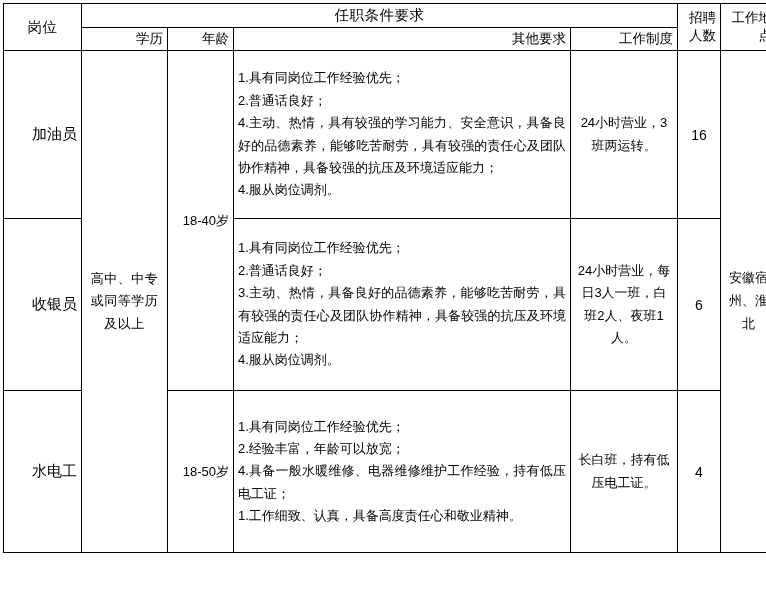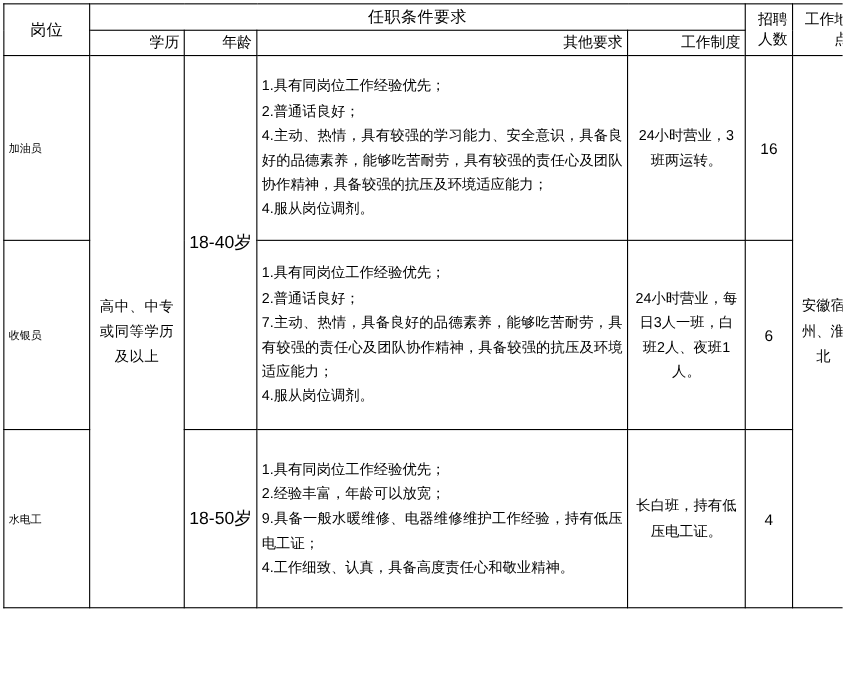--- a/index.html
+++ b/index.html
@@ -36,32 +36,32 @@
     font-weight: bold;
     font-size: 14.5px;
     letter-spacing: 0.5px;
   }
   .hdr-sub {
     text-align: right;
     font-weight: bold;
     font-size: 13.5px;
   }
   .cell-job {
-    text-align: left;
-    font-size: 10px;
+    text-align: right;
+    font-size: 15px;
   }
   .cell-edu {
     text-align: center;
     font-size: 13px;
     line-height: 1.7;
     letter-spacing: 0.5px;
   }
   .cell-age {
-    text-align: left;
-    font-size: 16px;
+    text-align: right;
+    font-size: 13px;
   }
   .cell-req {
     text-align: left;
     font-size: 13px;
     line-height: 1.72;
     padding: 6px 6px 6px 7px;
     text-align: justify;
     text-justify: inter-ideograph;
     margin-left: 43px;
   }
@@ -126,34 +126,34 @@
         <td class="cell-sys">24小时营业，3班两运转。</td>
         <td class="cell-count">16</td>
         <td rowspan="3" class="cell-loc">安徽宿州、淮北</td>
       </tr>
 
       <tr style="height:172px">
         <td class="cell-job">收银员</td>
         <td class="cell-req">
           <span class="req-line">1.具有同岗位工作经验优先；</span>
           <span class="req-line">2.普通话良好；</span>
-          <span class="req-line">7.主动、热情，具备良好的品德素养，能够吃苦耐劳，具有较强的责任心及团队协作精神，具备较强的抗压及环境适应能力；</span>
+          <span class="req-line">3.主动、热情，具备良好的品德素养，能够吃苦耐劳，具有较强的责任心及团队协作精神，具备较强的抗压及环境适应能力；</span>
           <span class="req-line">4.服从岗位调剂。</span>
         </td>
         <td class="cell-sys">24小时营业，每日3人一班，白班2人、夜班1人。</td>
         <td class="cell-count">6</td>
       </tr>
 
       <tr style="height:162px">
         <td class="cell-job">水电工</td>
         <td class="cell-age">18-50岁</td>
         <td class="cell-req">
           <span class="req-line">1.具有同岗位工作经验优先；</span>
           <span class="req-line">2.经验丰富，年龄可以放宽；</span>
-          <span class="req-line">9.具备一般水暖维修、电器维修维护工作经验，持有低压电工证；</span>
-          <span class="req-line">4.工作细致、认真，具备高度责任心和敬业精神。</span>
+          <span class="req-line">4.具备一般水暖维修、电器维修维护工作经验，持有低压电工证；</span>
+          <span class="req-line">1.工作细致、认真，具备高度责任心和敬业精神。</span>
         </td>
         <td class="cell-sys">长白班，持有低压电工证。</td>
         <td class="cell-count">4</td>
       </tr>
     </tbody>
   </table>
 </div>
 
 </body></html>

